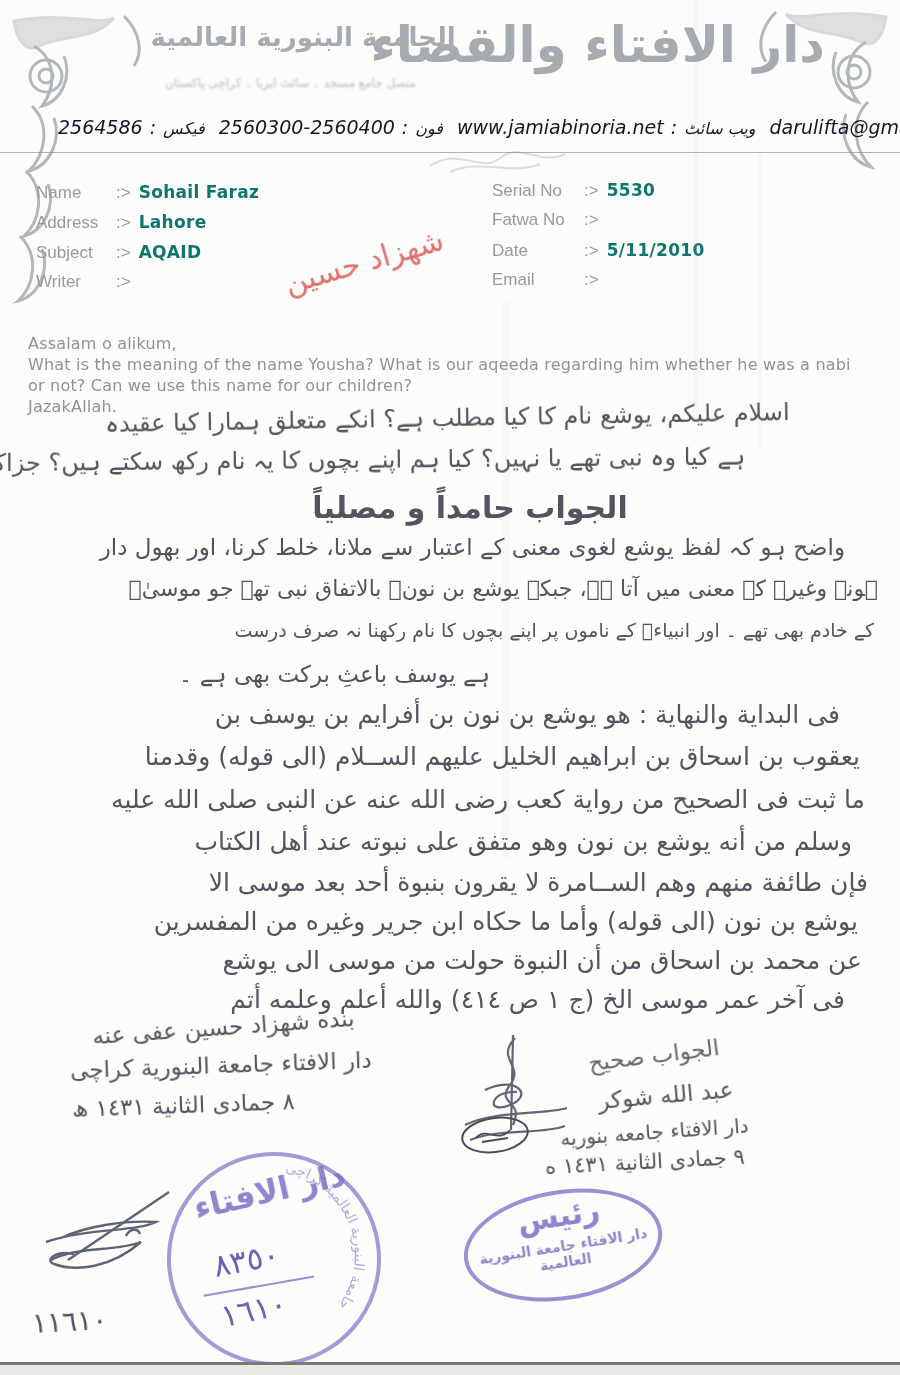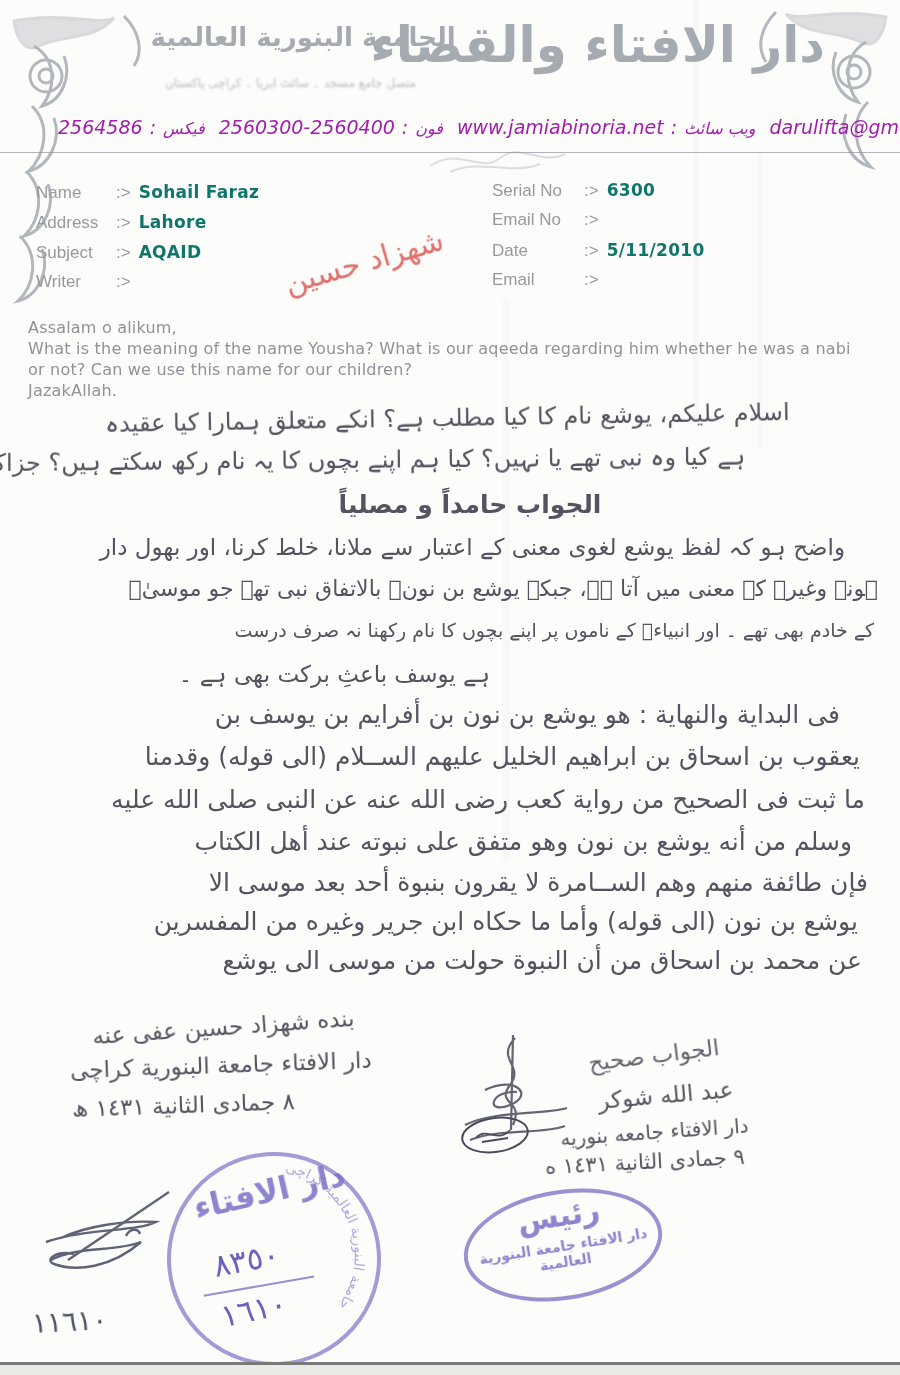--- a/index.html
+++ b/index.html
@@ -2,29 +2,29 @@
 <html><head>
 <meta charset="utf-8">
 <style>
   html,body{margin:0;padding:0;background:#e8e8e6;}
   .page{position:relative;width:900px;height:1375px;background:#fcfcfa;overflow:hidden;
         font-family:"Liberation Sans",sans-serif;}
   .abs{position:absolute;}
   .callig{font-family:"DejaVu Sans",sans-serif;color:#a6aab1;font-weight:bold;
           filter:blur(.4px);direction:rtl;white-space:nowrap;}
   .addr{font-family:"DejaVu Sans",sans-serif;color:#b7bbc1;filter:blur(1.2px);direction:rtl;}
-  .contact{display:flex;gap:7px;align-items:baseline;font-style:italic;color:#a21caf;
+  .contact{display:flex;gap:7px;align-items:baseline;font-style:italic;color:#0f172a;
            font-size:19px;white-space:nowrap;overflow:hidden;font-family:"DejaVu Sans",sans-serif;}
   .contact .ulabel{font-size:16px;direction:rtl;}
   .frow{position:absolute;display:flex;gap:8px;font-size:17px;align-items:baseline;}
   .flabel{color:#96999e;}
   .fsep{color:#96999e;}
   .fvalue{color:#0f766e;font-weight:bold;letter-spacing:.3px;font-family:"DejaVu Sans",sans-serif;}
   .eline{position:absolute;left:28px;font-size:16px;color:#8f9296;
-         font-family:"DejaVu Sans",sans-serif;letter-spacing:.2px;white-space:nowrap;}
+         font-family:"DejaVu Sans",sans-serif;letter-spacing:.2px;white-space:nowrap;margin-top:16px;}
   .hw{position:absolute;font-family:"DejaVu Sans",sans-serif;color:#53545f;direction:rtl;
       white-space:nowrap;filter:blur(.15px);}
   .stamp-ink{font-family:"DejaVu Sans",sans-serif;color:rgba(122,112,200,.85);direction:rtl;}
   .streak{position:absolute;pointer-events:none;}
 </style>
 </head>
 <body>
 
 <div class="page">
 
@@ -94,24 +94,24 @@
   </div>
   <div class="frow" style="top:272px;left:36px">
     <span class="flabel" style="width:72px">Writer</span>
     <span class="fsep">:&gt;</span>
   </div>
   <div class="hw" style="left:282px;top:244px;font-size:30px;color:#dd625e;transform:rotate(-16deg);opacity:.9">شهزاد حسين</div>
 
   <div class="frow" style="top:180px;left:492px">
     <span class="flabel" style="width:84px">Serial No</span>
     <span class="fsep">:&gt;</span>
-    <span class="fvalue">6300</span>
+    <span class="fvalue">5530</span>
   </div>
   <div class="frow" style="top:210px;left:492px">
-    <span class="flabel" style="width:84px">Email No</span>
+    <span class="flabel" style="width:84px">Fatwa No</span>
     <span class="fsep">:&gt;</span>
     <span class="fvalue"></span>
   </div>
   <div class="frow" style="top:240px;left:492px">
     <span class="flabel" style="width:84px">Date</span>
     <span class="fsep">:&gt;</span>
     <span class="fvalue">5/11/2010</span>
   </div>
   <div class="frow" style="top:270px;left:492px">
     <span class="flabel" style="width:84px">Email</span>
@@ -119,34 +119,35 @@
     <span class="fvalue"></span>
   </div>
 
   <div class="eline" style="top:318px">Assalam o alikum,</div>
   <div class="eline" style="top:339px">What is the meaning of the name Yousha? What is our aqeeda regarding him whether he was a nabi</div>
   <div class="eline" style="top:360px">or not? Can we use this name for our children?</div>
   <div class="eline" style="top:381px">JazakAllah.</div>
 
   <div class="hw" style="top:404px;right:110px;font-size:24px;transform:rotate(-1deg)">اسلام علیکم، یوشع نام کا کیا مطلب ہے؟ انکے متعلق ہمارا کیا عقیدہ</div>
   <div class="hw" style="top:446px;right:155px;font-size:24px;transform:rotate(-.5deg)">ہے کیا وہ نبی تھے یا نہیں؟ کیا ہم اپنے بچوں کا یہ نام رکھ سکتے ہیں؟ جزاک اللہ</div>
-  <div class="hw" style="top:490px;left:300px;width:340px;text-align:center;font-size:25px;font-weight:bold">الجواب حامداً و مصلیاً</div>
+  <div class="hw" style="top:490px;left:300px;width:340px;text-align:center;font-size:30px;font-weight:bold">الجواب حامداً و مصلیاً</div>
 
   <div class="hw" style="top:534px;right:55px;font-size:23px">واضح ہو کہ لفظ یوشع لغوی معنی کے اعتبار سے ملانا، خلط کرنا، اور بھول دار</div>
   <div class="hw" style="top:576px;right:22px;font-size:22px">ہونے وغیرہ کے معنی میں آتا ہے، جبکہ یوشع بن نونؑ بالاتفاق نبی تھے جو موسیٰؑ</div>
   <div class="hw" style="top:619px;right:26px;font-size:19px">کے خادم بھی تھے ۔ اور انبیاءؑ کے ناموں پر اپنے بچوں کا نام رکھنا نہ صرف درست</div>
   <div class="hw" style="top:661px;right:410px;font-size:23px">ہے یوسف باعثِ برکت بھی ہے ۔</div>
 
   <div class="hw" style="top:700px;right:60px;font-size:25px">فی البدایة والنهایة : هو یوشع بن نون بن أفرایم بن یوسف بن</div>
   <div class="hw" style="top:742px;right:40px;font-size:25px">یعقوب بن اسحاق بن ابراهیم الخلیل علیهم الســلام (الی قوله) وقدمنا</div>
   <div class="hw" style="top:785px;right:35px;font-size:25px">ما ثبت فی الصحیح من روایة کعب رضی الله عنه عن النبی صلی الله علیه</div>
   <div class="hw" style="top:827px;right:48px;font-size:25px">وسلم من أنه یوشع بن نون وهو متفق علی نبوته عند أهل الکتاب</div>
   <div class="hw" style="top:868px;right:32px;font-size:25px">فإن طائفة منهم وهم الســامرة لا یقرون بنبوة أحد بعد موسی الا</div>
   <div class="hw" style="top:907px;right:42px;font-size:25px">یوشع بن نون (الی قوله) وأما ما حکاه ابن جریر وغیره من المفسرین</div>
   <div class="hw" style="top:946px;right:38px;font-size:25px">عن محمد بن اسحاق من أن النبوة حولت من موسی الی یوشع</div>
+  <div class="hw" style="top:985px;right:55px;font-size:25px">فی آخر عمر موسی الخ (ج ١ ص ٤١٤) والله أعلم وعلمه أتم</div>
 
   <div class="hw" style="top:1014px;left:92px;font-size:23px;transform:rotate(-4deg)">بنده شهزاد حسین عفی عنه</div>
   <div class="hw" style="top:1052px;left:70px;font-size:23px;transform:rotate(-2deg)">دار الافتاء جامعة البنوریة کراچی</div>
   <div class="hw" style="top:1092px;left:72px;font-size:23px;transform:rotate(-2deg)">٨ جمادی الثانیة ١٤٣١ ھ</div>
 
   <svg class="abs" style="left:455px;top:1030px" width="120" height="130" viewBox="0 0 120 130">
     <g stroke="#4a4c5c" fill="none" stroke-width="2.2" opacity=".85">
       <path d="M60,8 C40,30 70,35 55,55 C40,75 70,70 58,95 M58,5 L56,100"></path>
       <path d="M30,60 C60,45 80,65 55,75 C30,85 35,60 62,62"></path>
       <path d="M10,95 C40,80 90,85 112,78 M15,110 C45,98 85,105 110,96"></path>

